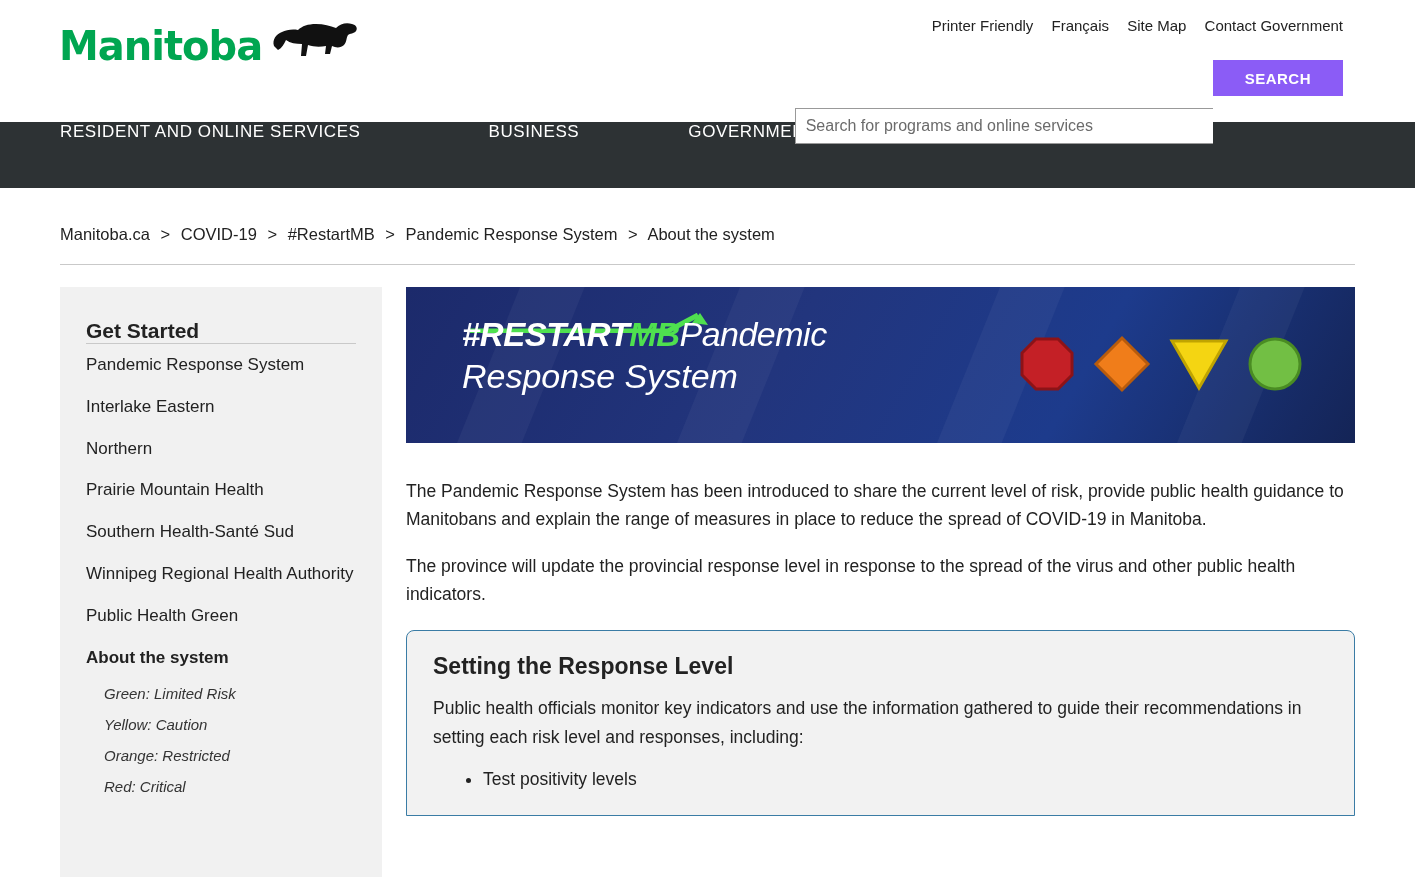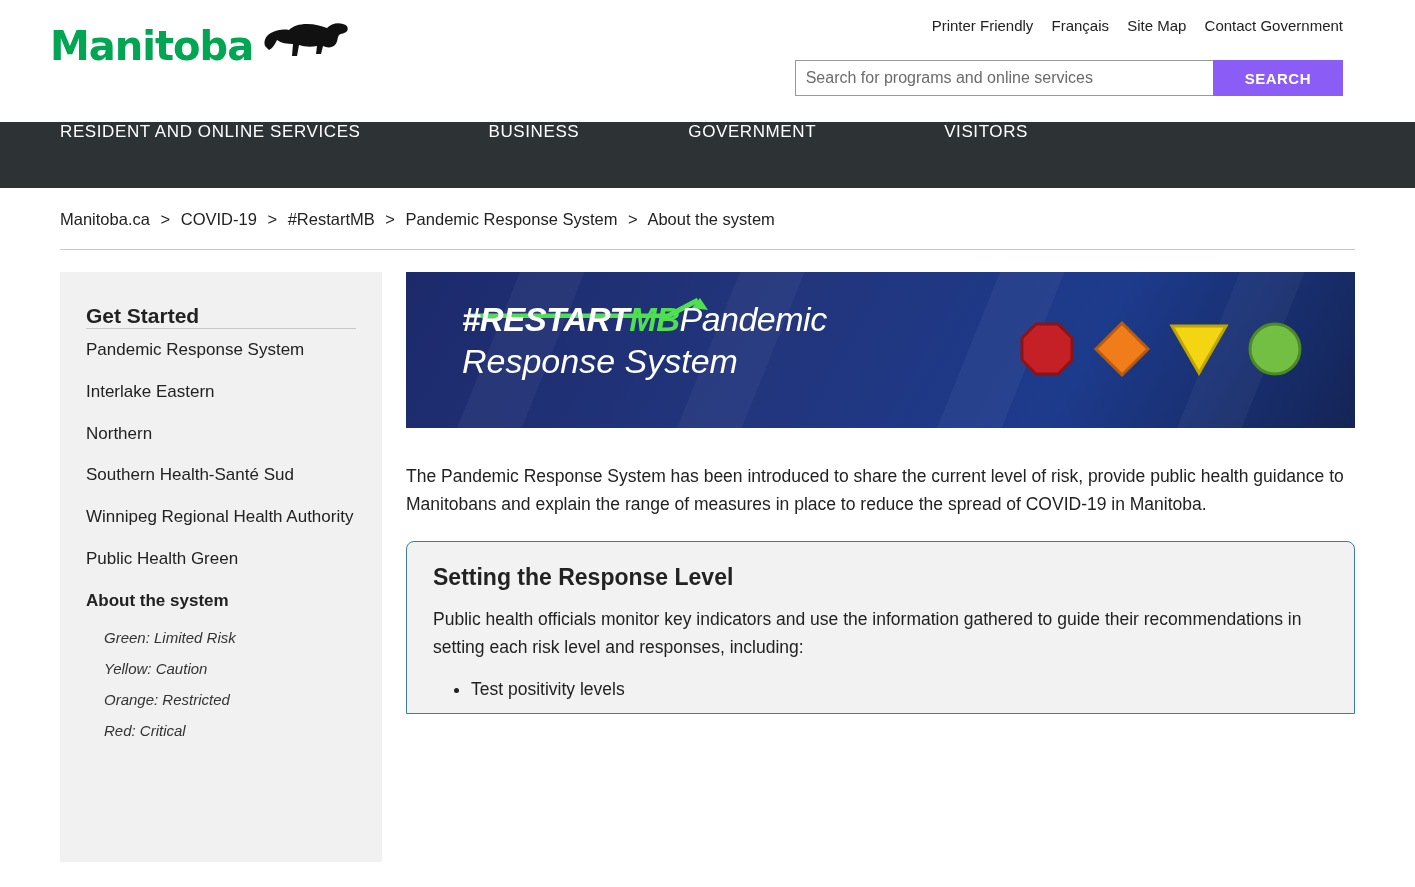--- a/index.html
+++ b/index.html
@@ -15,21 +15,21 @@
   }
 
   
   .top-header {
     position: relative;
     height: 122px;
     background: #ffffff;
   }
   .logo {
     position: absolute;
-    left: 50px;
+    left: 59px;
     top: 26px;
     display: flex;
     align-items: center;
   }
   .logo-text {
     font-family: "DejaVu Sans", sans-serif;
     font-weight: bold;
     font-size: 40px;
     letter-spacing: -1px;
     color: #00a651;
@@ -65,20 +65,21 @@
   .search-input {
     width: 418px;
     height: 36px;
     border: 1px solid #999;
     border-right: none;
     padding: 0 10px;
     font-size: 16px;
     color: #555;
     font-family: "Liberation Sans", sans-serif;
     outline: none;
+    margin-top: 48px;
   }
   .search-input::placeholder { color: #6b6b6b; }
   .search-button {
     background: #8b5cf6;
     color: #ffffff;
     border: none;
     font-size: 15px;
     font-weight: bold;
     letter-spacing: 0.5px;
     padding: 0 32px;
@@ -102,21 +103,21 @@
     cursor: pointer;
     white-space: nowrap;
   }
   .nav-item.n0 { margin-left: 60px; }
   .nav-item.n1 { margin-left: 128px; }
   .nav-item.n2 { margin-left: 109px; }
   .nav-item.n3 { margin-left: 128px; }
 
   
   .breadcrumb-wrap {
-    padding: 22px 60px 0 60px;
+    padding: 37px 60px 0 60px;
   }
   .breadcrumb {
     font-size: 16.5px;
     color: #222;
     padding-bottom: 20px;
     border-bottom: 1px solid #c9c9c9;
     white-space: nowrap;
   }
   .breadcrumb a {
     color: #222;
@@ -247,21 +248,21 @@
     font-weight: bold;
     color: #222;
   }
   .callout p {
     margin: 0 0 14px 0;
     font-size: 17.5px;
     line-height: 1.62;
     color: #222;
   }
   .callout ul {
-    margin: 0;
+    margin: 12px;
     padding-left: 38px;
   }
   .callout li {
     font-size: 17.5px;
     line-height: 1.6;
     color: #222;
   }
 </style>
 </head>
 <body>
@@ -312,20 +313,21 @@
 </div>
 
 <div class="content">
 
   <aside class="sidebar">
     <h2>Get Started</h2>
 
     <a class="side-link" href="#">Pandemic Response System</a>
     <a class="side-link" href="#">Interlake Eastern</a>
     <a class="side-link" href="#">Northern</a>
+    <a class="side-link" href="#">Prairie Mountain Health</a>
     <a class="side-link" href="#">Southern Health-Santé Sud</a>
     <a class="side-link" href="#">Winnipeg Regional Health Authority</a>
     <a class="side-link" href="#">Public Health Green</a>
     <a class="side-link active" href="#">About the system</a>
 
     <a class="side-sub" href="#">Green: Limited Risk</a>
     <a class="side-sub" href="#">Yellow: Caution</a>
     <a class="side-sub" href="#">Orange: Restricted</a>
     <a class="side-sub" href="#">Red: Critical</a>
   </aside>
@@ -360,20 +362,21 @@
         <svg width="60" height="54" viewBox="0 0 60 54">
           <polygon points="3,4 57,4 30,51" fill="#f4d512" stroke="#c0a400" stroke-width="3"></polygon>
         </svg>
         <svg width="56" height="56" viewBox="0 0 56 56">
           <circle cx="28" cy="28" r="25" fill="#72bf44" stroke="#4a8c23" stroke-width="3"></circle>
         </svg>
       </div>
     </div>
 
     <p class="para">The Pandemic Response System has been introduced to share the current level of risk, provide public health guidance to Manitobans and explain the range of measures in place to reduce the spread of COVID-19 in Manitoba.</p>
+    <p class="para">The province will update the provincial response level in response to the spread of the virus and other public health indicators.</p>
 
     <section class="callout">
       <h3>Setting the Response Level</h3>
       <p>Public health officials monitor key indicators and use the information gathered to guide their recommendations in setting each risk level and responses, including:</p>
       <ul>
         <li>Test positivity levels</li>
       </ul>
     </section>
 
   </main>

